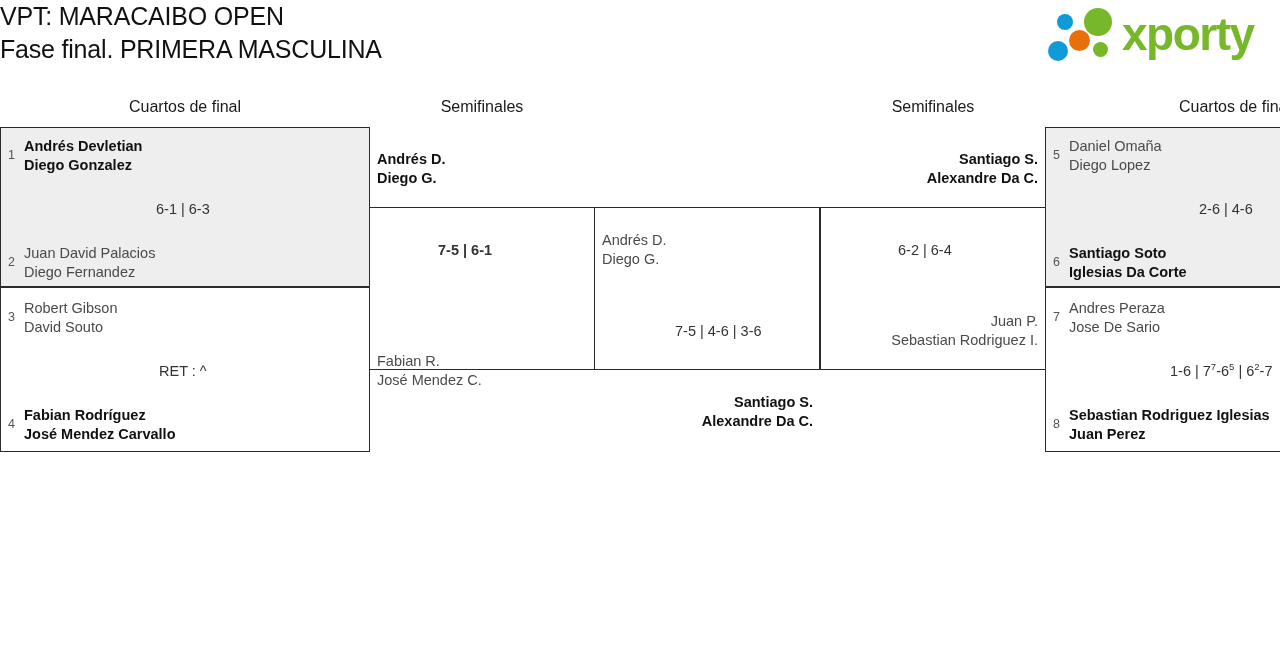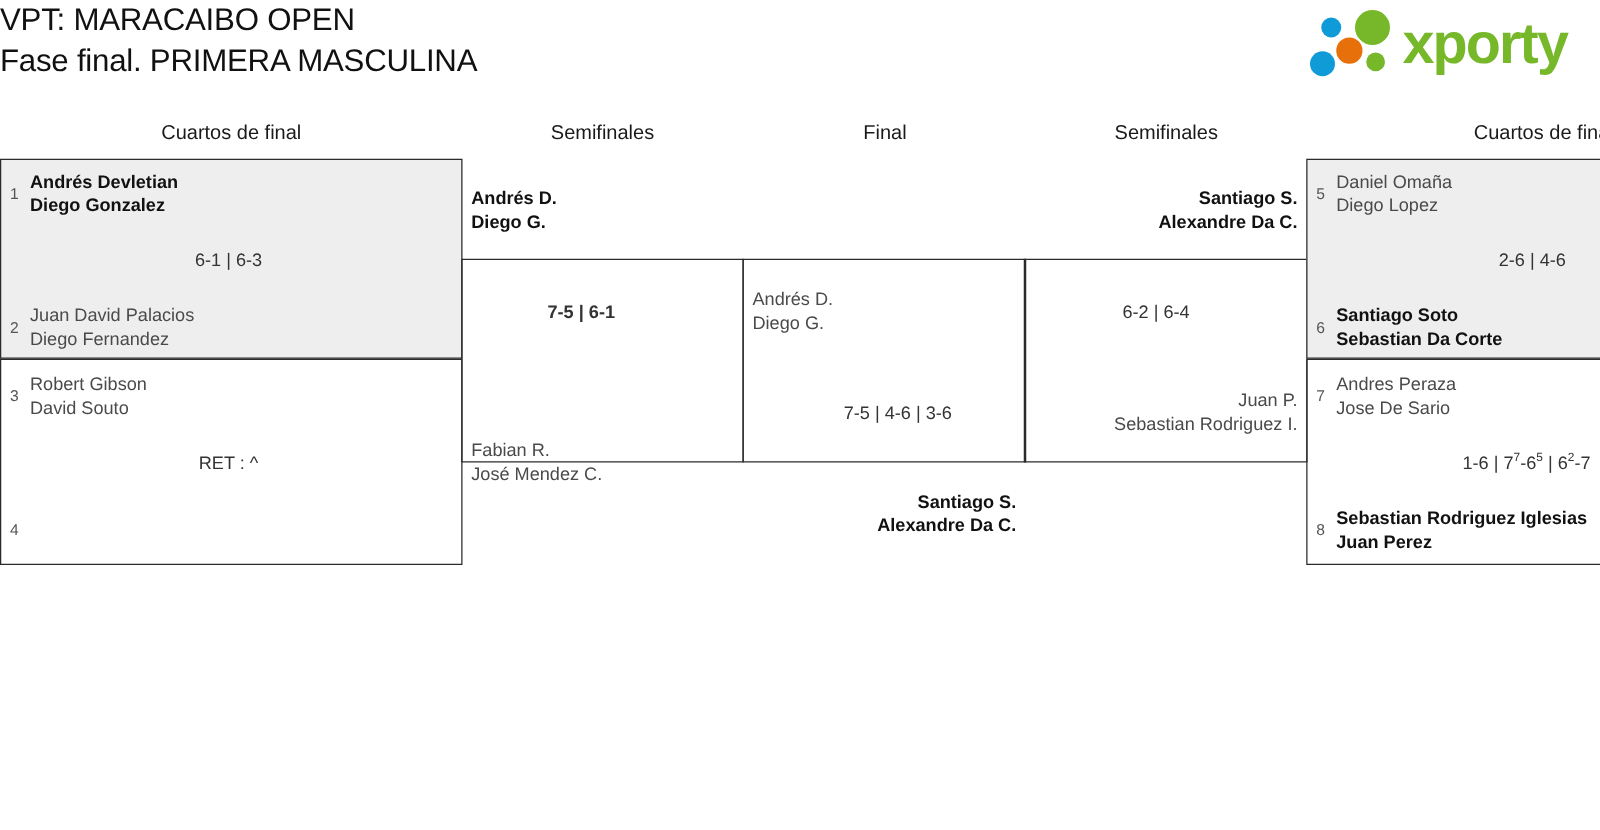--- a/index.html
+++ b/index.html
@@ -87,21 +87,20 @@
         <span class="dot" style="left:21px; top:24px; width:21px; height:21px; background:#e8700a;"></span>
         <span class="dot" style="left:0px;  top:35px; width:20px; height:20px; background:#0f9bd7;"></span>
         <span class="dot" style="left:45px; top:36px; width:15px; height:15px; background:#77b82a;"></span>
       </div>
       <div class="logo-word" style="color:#77b82a;">xporty</div>
     </div>
   </div>
 
   <div class="round-head" style="left:60px;  width:250px;">Cuartos de final</div>
   <div class="round-head" style="left:382px; width:200px;">Semifinales</div>
-  <div class="round-head" style="left:628px; width:160px;">Final</div>
   <div class="round-head" style="left:833px; width:200px;">Semifinales</div>
   <div class="round-head" style="left:1110px; width:250px;">Cuartos de final</div>
 
   <div class="mbox shaded" style="left:0px; top:127px; width:370px; height:160px;"></div>
   <div class="seed" style="left:8px; top:147px;">1</div>
   <div class="team win" style="left:24px; top:137px;">
     <span class="ln">Andrés Devletian</span>
     <span class="ln">Diego Gonzalez</span>
   </div>
   <div class="score" style="left:156px; top:199px;">6-1 | 6-3</div>
@@ -112,20 +111,24 @@
   </div>
 
   <div class="mbox" style="left:0px; top:287px; width:370px; height:165px;"></div>
   <div class="seed" style="left:8px; top:309px;">3</div>
   <div class="team lose" style="left:24px; top:299px;">
     <span class="ln">Robert Gibson</span>
     <span class="ln">David Souto</span>
   </div>
   <div class="score" style="left:159px; top:361px;">RET : ^</div>
   <div class="seed" style="left:8px; top:416px;">4</div>
+  <div class="team win" style="left:24px; top:406px;">
+    <span class="ln">Fabian Rodríguez</span>
+    <span class="ln">José Mendez Carvallo</span>
+  </div>
 
   <div class="mbox" style="left:369px; top:207px; width:226px; height:163px;"></div>
   <div class="team win" style="left:377px; top:150px;">
     <span class="ln">Andrés D.</span>
     <span class="ln">Diego G.</span>
   </div>
   <div class="score" style="left:438px; top:240px;font-weight:bold;">7-5 | 6-1</div>
   <div class="team lose" style="left:377px; top:312px;margin-top:40px;">
     <span class="ln">Fabian R.</span>
     <span class="ln">José Mendez C.</span>
@@ -156,21 +159,21 @@
   <div class="mbox shaded" style="left:1045px; top:127px; width:370px; height:160px;"></div>
   <div class="seed" style="left:1053px; top:147px;">5</div>
   <div class="team lose" style="left:1069px; top:137px;">
     <span class="ln">Daniel Omaña</span>
     <span class="ln">Diego Lopez</span>
   </div>
   <div class="score" style="left:1199px; top:199px;">2-6 | 4-6</div>
   <div class="seed" style="left:1053px; top:254px;">6</div>
   <div class="team win" style="left:1069px; top:244px;">
     <span class="ln">Santiago Soto</span>
-    <span class="ln">Sebastian Da Corte</span>
+    <span class="ln">Iglesias Da Corte</span>
   </div>
 
   <div class="mbox" style="left:1045px; top:287px; width:370px; height:165px;"></div>
   <div class="seed" style="left:1053px; top:309px;">7</div>
   <div class="team lose" style="left:1069px; top:299px;">
     <span class="ln">Andres Peraza</span>
     <span class="ln">Jose De Sario</span>
   </div>
   <div class="score" style="left:1170px; top:361px;">1-6 | 7<sup>7</sup>-6<sup>5</sup> | 6<sup>2</sup>-7</div>
   <div class="seed" style="left:1053px; top:416px;">8</div>

